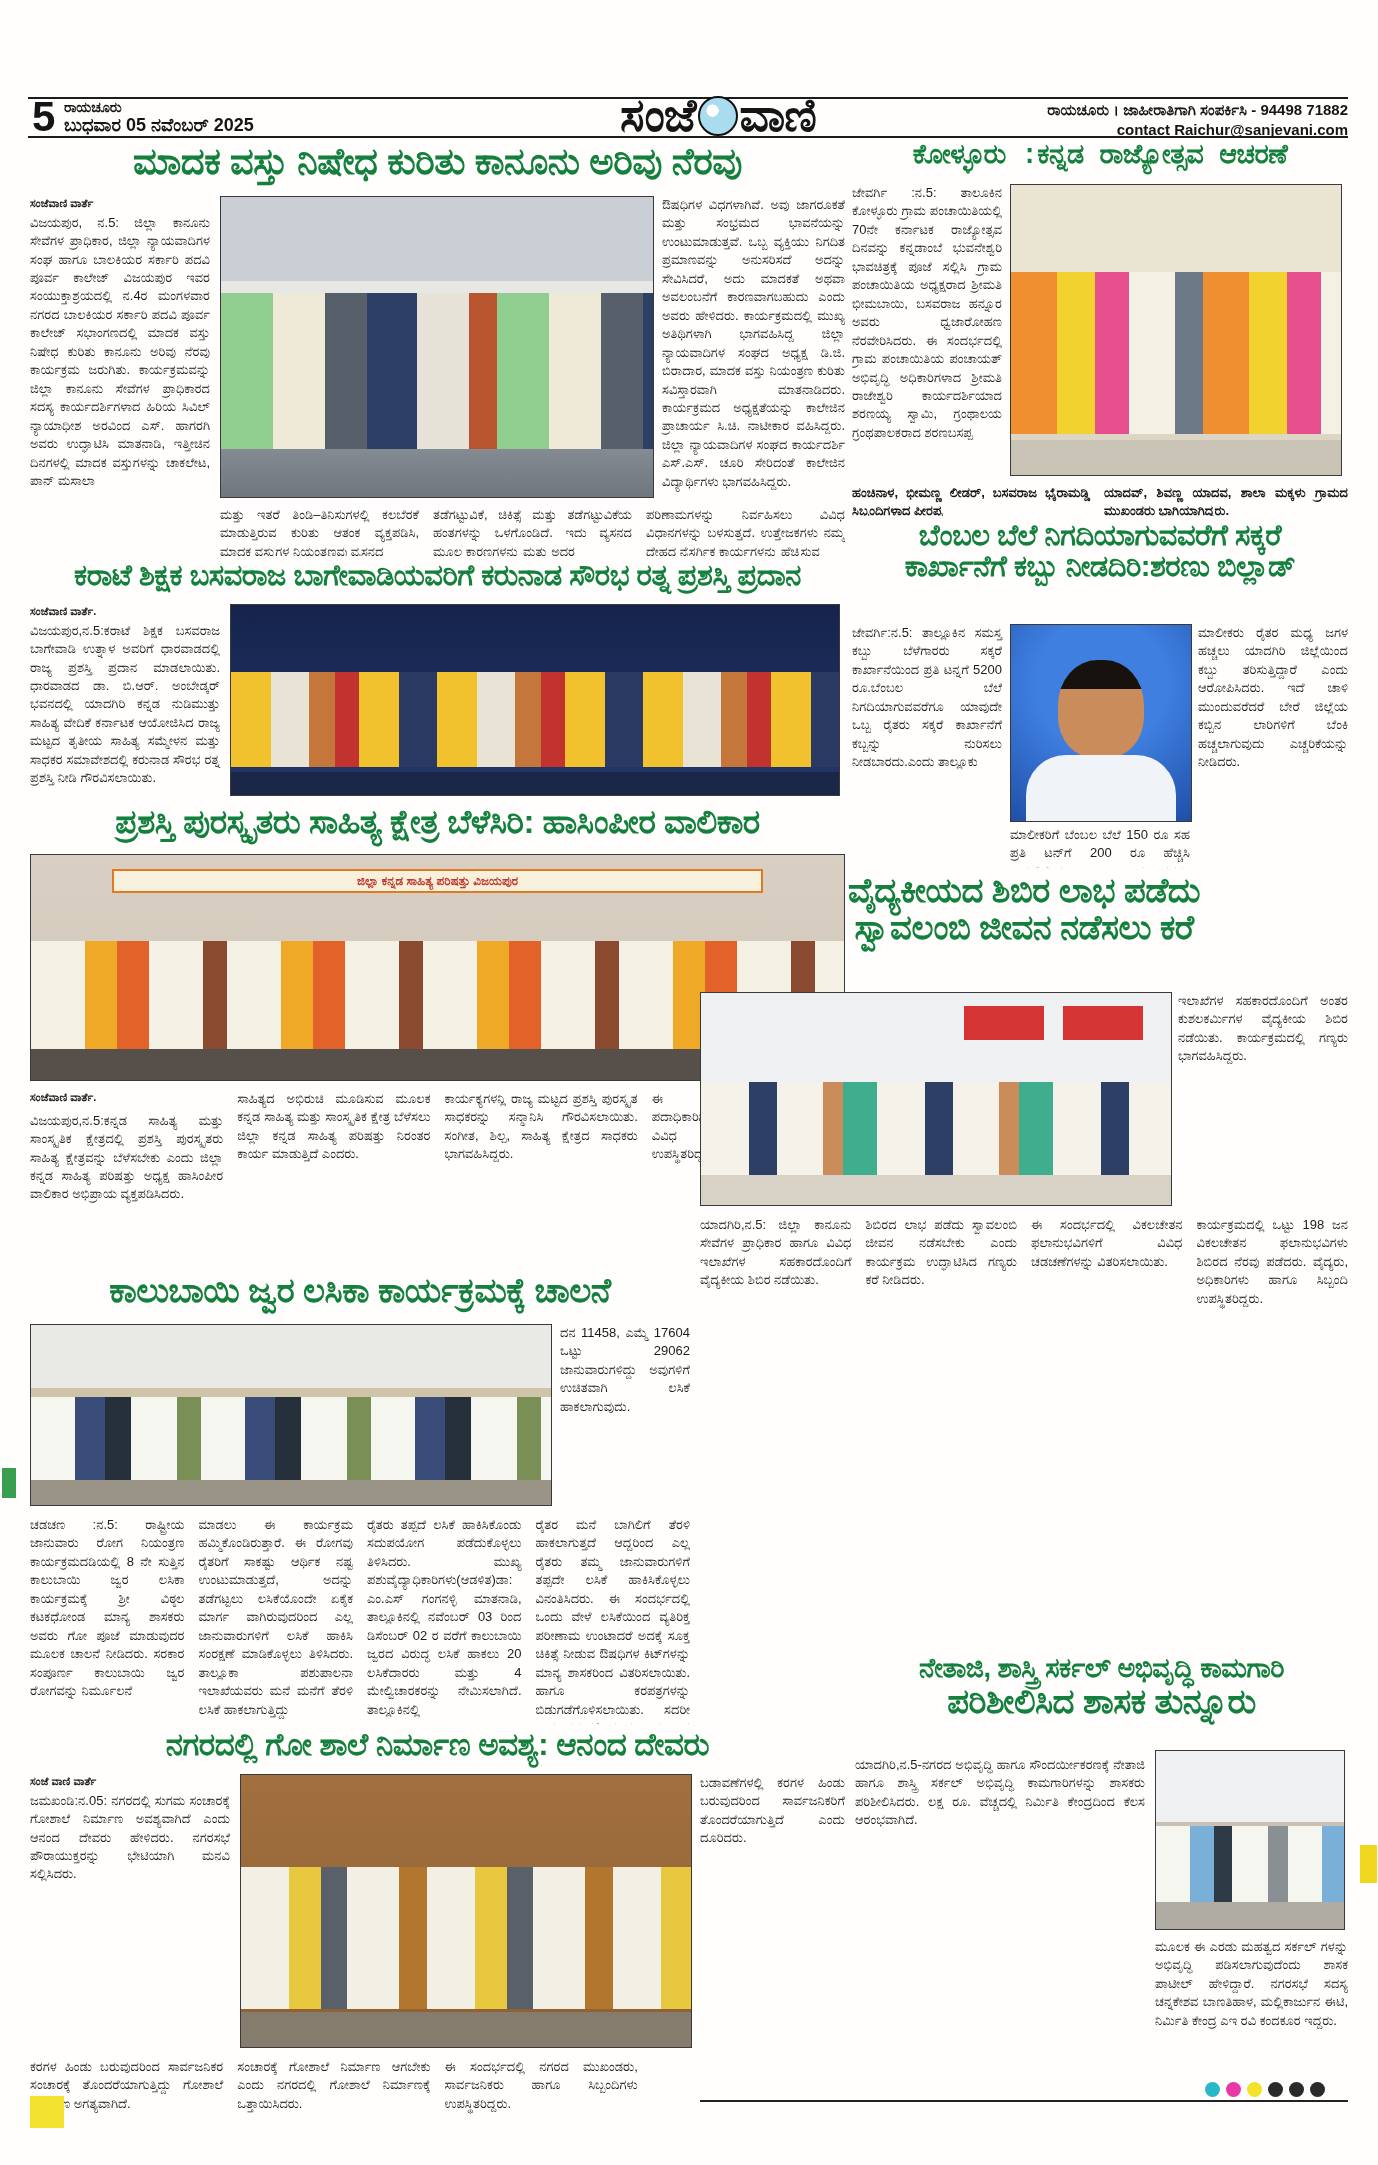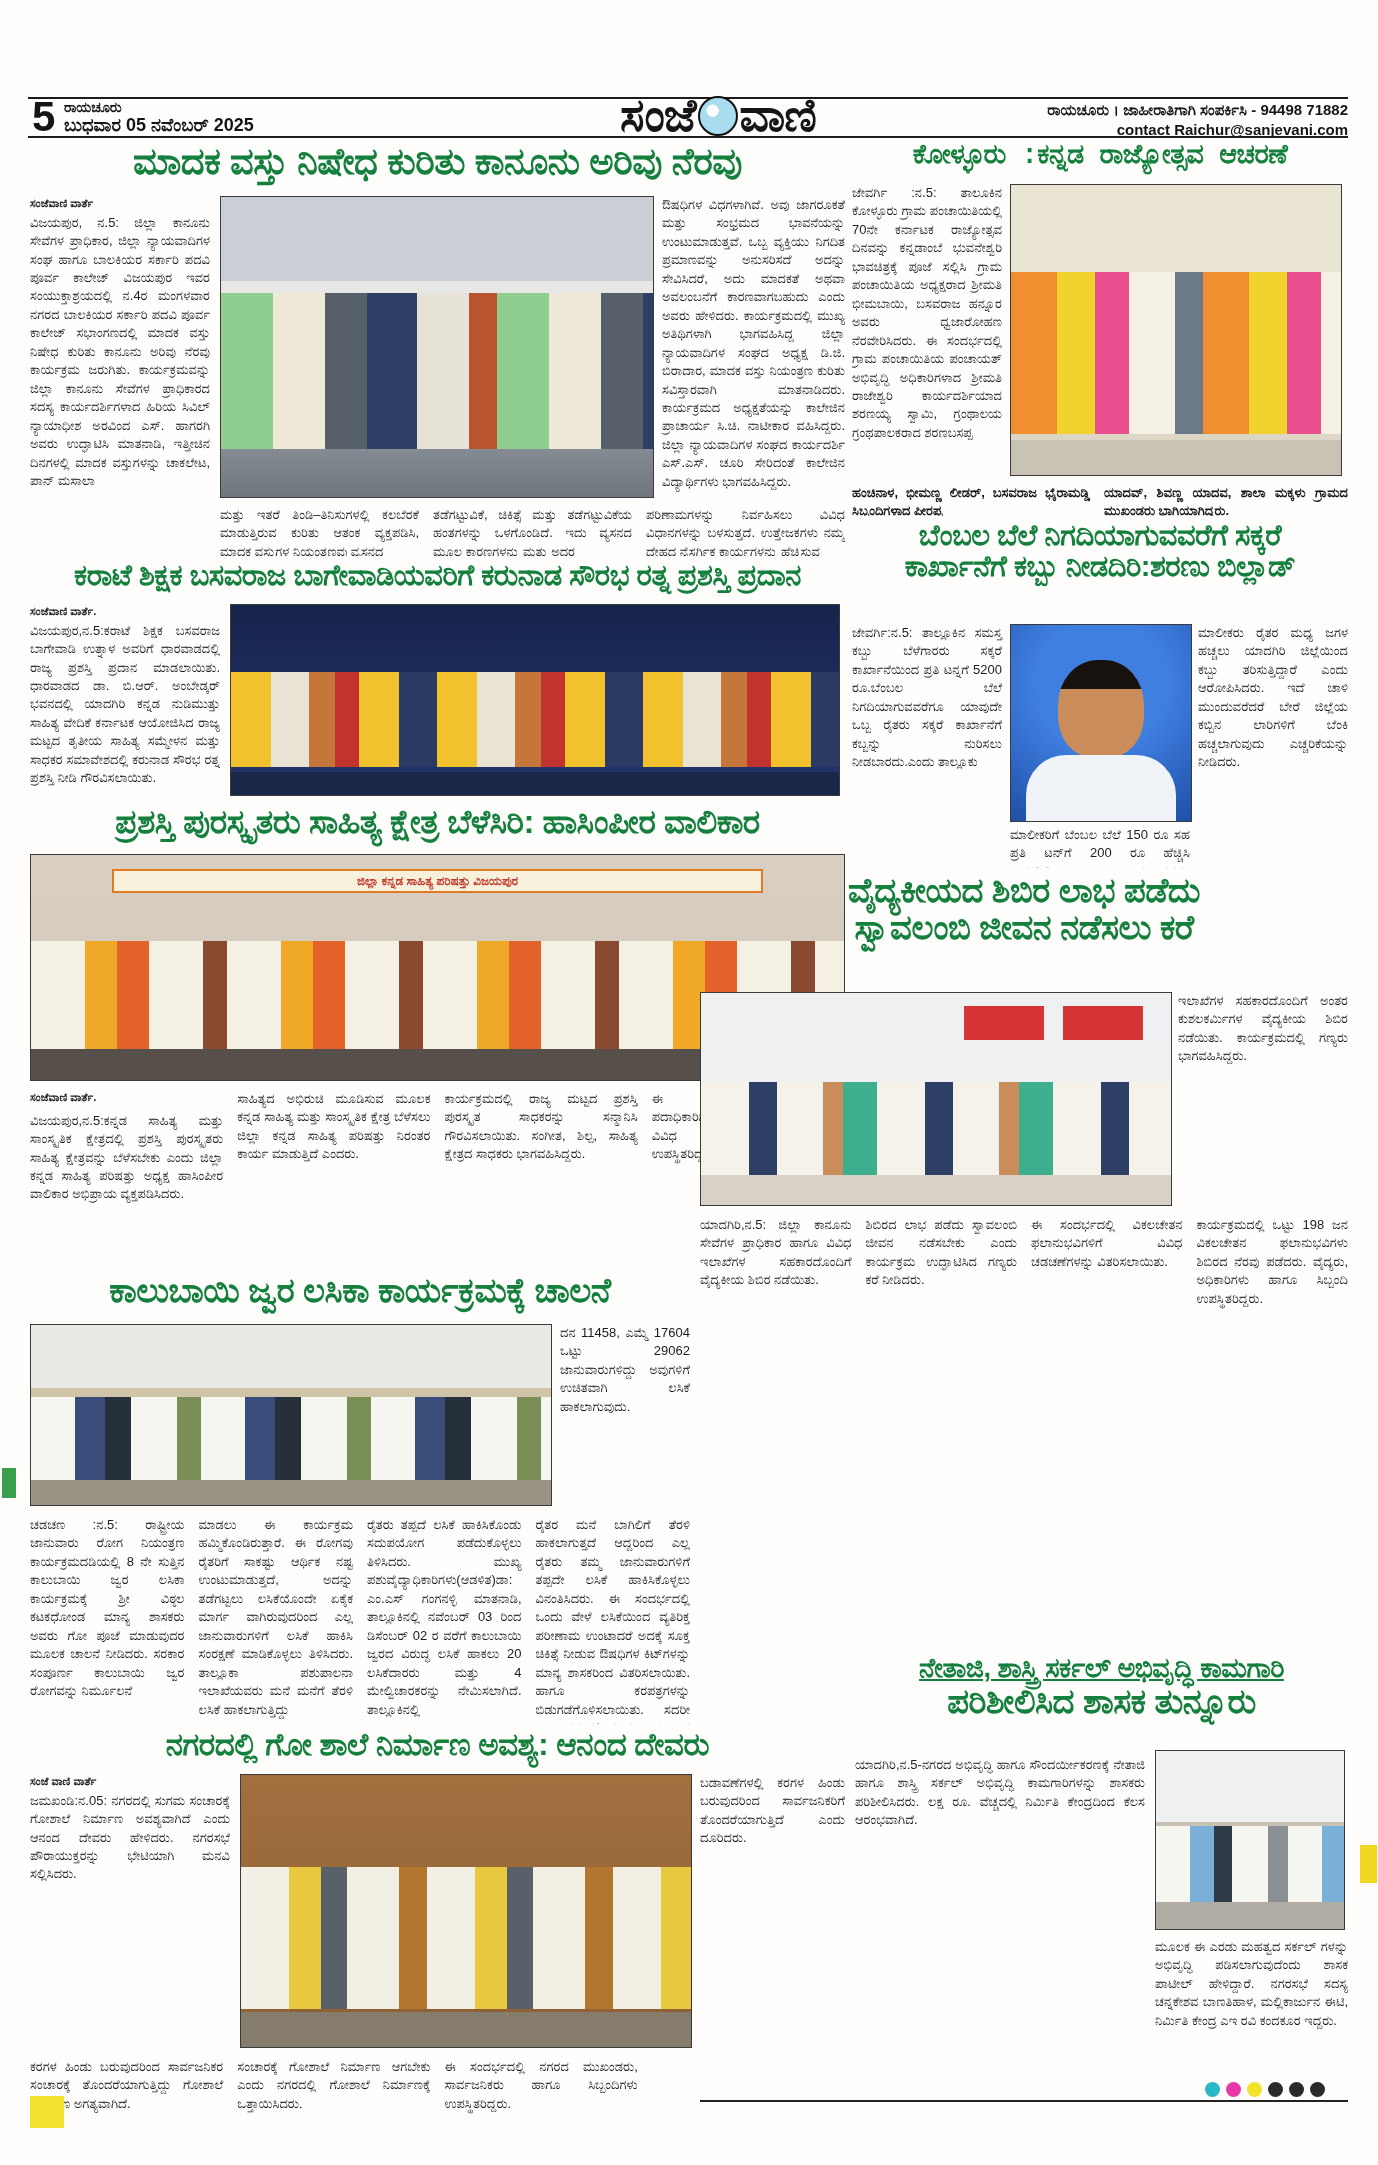--- a/index.html
+++ b/index.html
@@ -46,21 +46,21 @@
   #a-vac .hl{font-size:34px;}
   #a-gos{left:30px;top:1728px;width:815px;height:407px;}
   #a-gos .hl{font-size:31px;}
   #a-raj{left:852px;top:142px;width:496px;height:374px;}
   #a-raj .hl{font-size:27px;font-family:Liberation Mono, monospace;}
   #a-sug{left:852px;top:520px;width:496px;height:348px;}
   #a-sug .hl{font-size:29px;}
   #a-med{left:700px;top:872px;width:648px;height:778px;}
   #a-med .hl{font-size:34px;}
   #a-cir{left:855px;top:1654px;width:493px;height:446px;}
-  #a-cir .hl1{font-size:27px;text-decoration:underline;} #a-cir .hl2{font-size:34px;}
+  #a-cir .hl1{font-size:27px;} #a-cir .hl2{font-size:34px;}
   
   #ph-a{left:190px;top:54px;width:432px;height:300px;
         background:linear-gradient(#c9cfd5 0 28%,#e7e8e6 28% 100%);}
   #ph-a .band{top:32%;height:52%;background:repeating-linear-gradient(90deg,
         #8fce8f 0 52px,#efe9d7 52px 104px,#57606a 104px 146px,#2e3f66 146px 196px,#e7e2d8 196px 248px,#b8552f 248px 276px);}
   #ph-a .floor{height:16%;background:linear-gradient(#858b92,#70767e);}
   #ph-b{left:200px;top:44px;width:608px;height:190px;background:linear-gradient(#16244c,#23356b);}
   #ph-b .band{top:35%;height:50%;background:repeating-linear-gradient(90deg,
         #f2c12e 0 40px,#e9e3d6 40px 78px,#c5763a 78px 104px,#c2322e 104px 128px,#f2c12e 128px 168px,#2b3a63 168px 206px);}
   #ph-b .floor{height:12%;background:#1a2748;}
@@ -159,21 +159,21 @@
     <h1 class="hl">ಪ್ರಶಸ್ತಿ ಪುರಸ್ಕೃತರು ಸಾಹಿತ್ಯ ಕ್ಷೇತ್ರ ಬೆಳೆಸಿರಿ: ಹಾಸಿಂಪೀರ ವಾಲಿಕಾರ</h1>
     <div class="photo" id="ph-c">
       <div class="pban">ಜಿಲ್ಲಾ ಕನ್ನಡ ಸಾಹಿತ್ಯ ಪರಿಷತ್ತು ವಿಜಯಪುರ</div>
       <div class="band"></div>
       <div class="floor" style="height:14%;"></div>
     </div>
     <div class="abs btxt cols" style="left:0;top:286px;right:0;bottom:0;column-count:4;">
       <div class="byline">ಸಂಜೆವಾಣಿ ವಾರ್ತೆ.</div>
       <div>ವಿಜಯಪುರ,ನ.5:ಕನ್ನಡ ಸಾಹಿತ್ಯ ಮತ್ತು ಸಾಂಸ್ಕೃತಿಕ ಕ್ಷೇತ್ರದಲ್ಲಿ ಪ್ರಶಸ್ತಿ ಪುರಸ್ಕೃತರು ಸಾಹಿತ್ಯ ಕ್ಷೇತ್ರವನ್ನು ಬೆಳೆಸಬೇಕು ಎಂದು ಜಿಲ್ಲಾ ಕನ್ನಡ ಸಾಹಿತ್ಯ ಪರಿಷತ್ತು ಅಧ್ಯಕ್ಷ ಹಾಸಿಂಪೀರ ವಾಲಿಕಾರ ಅಭಿಪ್ರಾಯ ವ್ಯಕ್ತಪಡಿಸಿದರು.</div>
       <div>ಸಾಹಿತ್ಯದ ಅಭಿರುಚಿ ಮೂಡಿಸುವ ಮೂಲಕ ಕನ್ನಡ ಸಾಹಿತ್ಯ ಮತ್ತು ಸಾಂಸ್ಕೃತಿಕ ಕ್ಷೇತ್ರ ಬೆಳೆಸಲು ಜಿಲ್ಲಾ ಕನ್ನಡ ಸಾಹಿತ್ಯ ಪರಿಷತ್ತು ನಿರಂತರ ಕಾರ್ಯ ಮಾಡುತ್ತಿದೆ ಎಂದರು.</div>
-      <div>ಕಾರ್ಯಕ್ರಮದಲ್ಲಿ ರಾಜ್ಯ ಮಟ್ಟದ ಪ್ರಶಸ್ತಿ ಪುರಸ್ಕೃತ ಸಾಧಕರನ್ನು ಸನ್ಮಾನಿಸಿ ಗೌರವಿಸಲಾಯಿತು. ಸಂಗೀತ, ಶಿಲ್ಪ, ಸಾಹಿತ್ಯ ಕ್ಷೇತ್ರದ ಸಾಧಕರು ಭಾಗವಹಿಸಿದ್ದರು.</div>
+      <div>ಕಾರ್ಯಕ್ಯಗಳನ್ಲಿ ರಾಜ್ಯ ಮಟ್ಟದ ಪ್ರಶಸ್ತಿ ಪುರಸ್ಕೃತ ಸಾಧಕರನ್ನು ಸನ್ಮಾನಿಸಿ ಗೌರವಿಸಲಾಯಿತು. ಸಂಗೀತ, ಶಿಲ್ಪ, ಸಾಹಿತ್ಯ ಕ್ಷೇತ್ರದ ಸಾಧಕರು ಭಾಗವಹಿಸಿದ್ದರು.</div>
       <div>ಈ ಸಂದರ್ಭದಲ್ಲಿ ಸಾಹಿತಿಗಳು, ಪದಾಧಿಕಾರಿಗಳು, ಕವಿಗಳು ಹಾಗೂ ಜಿಲ್ಲೆಯ ವಿವಿಧ ತಾಲೂಕುಗಳ ಪ್ರತಿನಿಧಿಗಳು ಉಪಸ್ಥಿತರಿದ್ದರು.</div>
     </div>
   </section>
 
   <section class="article" id="a-vac">
     <h1 class="hl">ಕಾಲುಬಾಯಿ ಜ್ವರ ಲಸಿಕಾ ಕಾರ್ಯಕ್ರಮಕ್ಕೆ ಚಾಲನೆ</h1>
     <div class="photo" id="ph-d">
       <div class="band"></div>
       <div class="floor" style="height:14%;"></div>
     </div>

